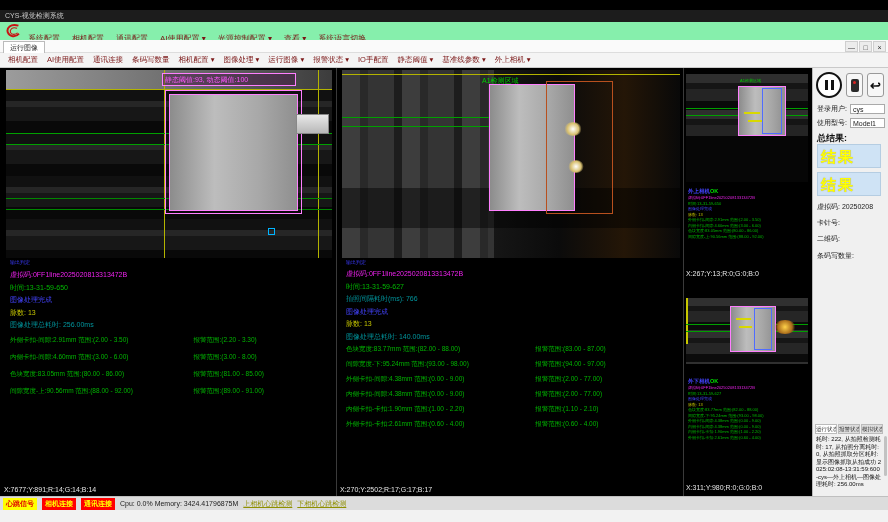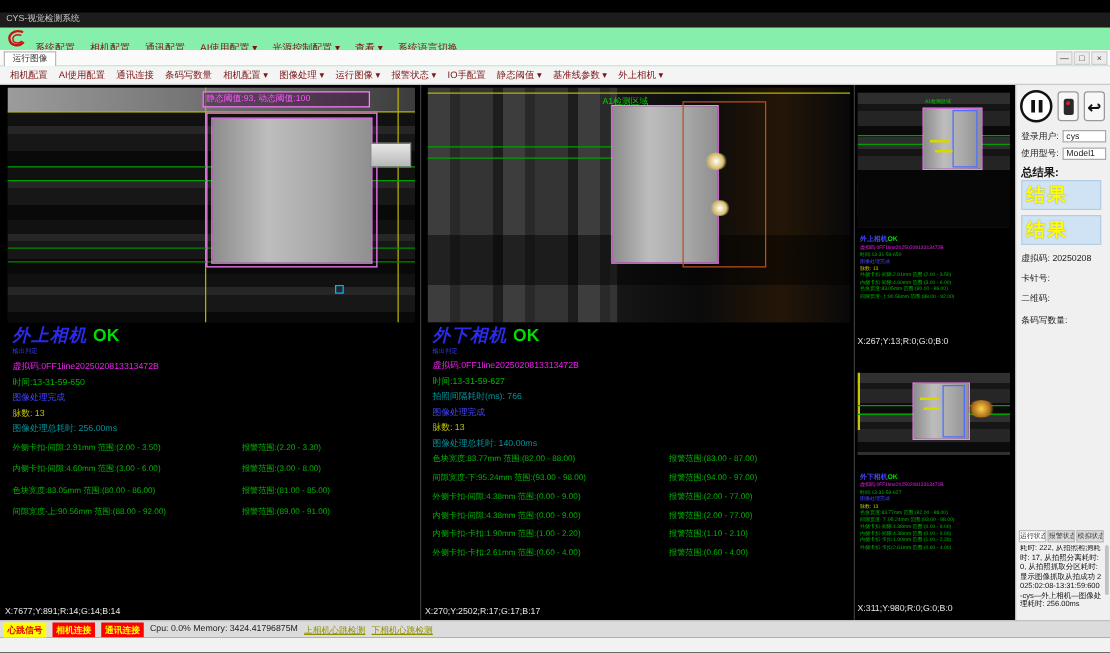--- a/index.html
+++ b/index.html
@@ -147,24 +147,20 @@
         <div class="hl" style="top:139px;left:0;width:100%;background:#008800"></div>
         <div class="abs" style="left:159px;top:20px;width:137px;height:124px;border:1px solid #ff7fff"></div>
         <div class="product" style="left:163px;top:24px;width:129px;height:117px"></div>
         <div class="abs" style="left:290px;top:44px;width:33px;height:20px;background:linear-gradient(180deg,#e8e8e8,#b8b8b8);border:1px solid #888"></div>
         <div class="abs" style="left:262px;top:158px;width:7px;height:7px;border:1px solid #00b4ff"></div>
         <div class="overlay-box" style="left:156px;top:3px;width:134px;height:13px">
           <span>静态阈值:93, 动态阈值:100</span>
         </div>
       </div>
       <div class="info">
-        <div>
-          <span class="cam-title">外上相机</span>
-          <span class="ok">OK</span>
-        </div>
         <div class="subtitle">输出判定</div>
         <div class="il c-mag" style="margin-top:4px">虚拟码:0FF1line2025020813313472B</div>
         <div class="il c-grn">时间:13-31-59-650</div>
         <div class="il c-blu">图像处理完成</div>
         <div class="il c-yel">脉数: 13</div>
         <div class="il c-cyn">图像处理总耗时: 256.00ms</div>
         <div class="meas">
           <div class="meas-row">
             <span class="ml">外侧卡扣-间隙:2.91mm 范围:(2.00 - 3.50)</span>
             <span class="mr">报警范围:(2.20 - 3.30)</span>
@@ -196,24 +192,20 @@
         <div class="hl" style="top:4px;left:0;width:100%;background:#b4b400"></div>
         <div class="hl" style="top:47px;left:0;width:232px;background:#00a000"></div>
         <div class="hl" style="top:56px;left:0;width:232px;background:#00a000"></div>
         <div class="product" style="left:147px;top:14px;width:86px;height:127px"></div>
         <div class="abs" style="left:204px;top:11px;width:67px;height:133px;border:1px solid #b8501e"></div>
         <div class="glow" style="left:222px;top:52px;width:18px;height:14px;background:radial-gradient(circle,#fff,#d8c070 50%,transparent 75%)"></div>
         <div class="glow" style="left:226px;top:90px;width:16px;height:13px;background:radial-gradient(circle,#fff,#d8c070 50%,transparent 75%)"></div>
         <div class="abs" style="left:140px;top:6px;color:#00d000;font-size:7px">A1检测区域</div>
       </div>
       <div class="info">
-        <div>
-          <span class="cam-title">外下相机</span>
-          <span class="ok">OK</span>
-        </div>
         <div class="subtitle">输出判定</div>
         <div class="il c-mag" style="margin-top:3px">虚拟码:0FF1line2025020813313472B</div>
         <div class="il c-grn">时间:13-31-59-627</div>
         <div class="il c-cyn">拍照间隔耗时(ms): 766</div>
         <div class="il c-blu">图像处理完成</div>
         <div class="il c-yel">脉数: 13</div>
         <div class="il c-cyn">图像处理总耗时: 140.00ms</div>
         <div class="meas" style="margin-top:2px">
           <div class="meas-row" style="margin-bottom:7px">
             <span class="ml">色块宽度:83.77mm 范围:(82.00 - 88.00)</span>

